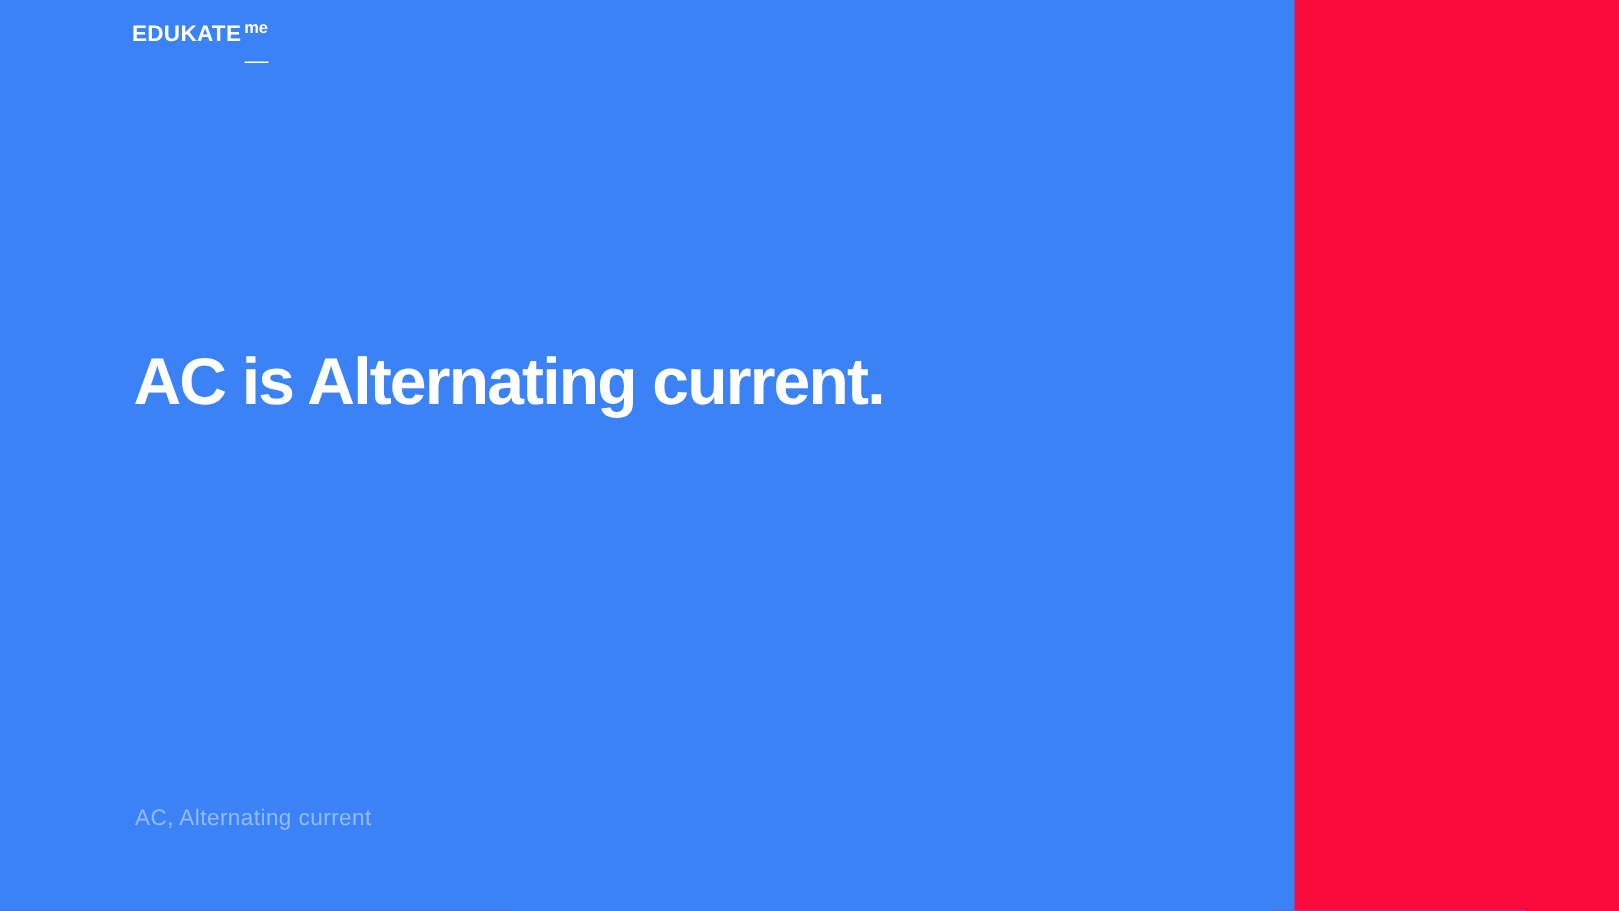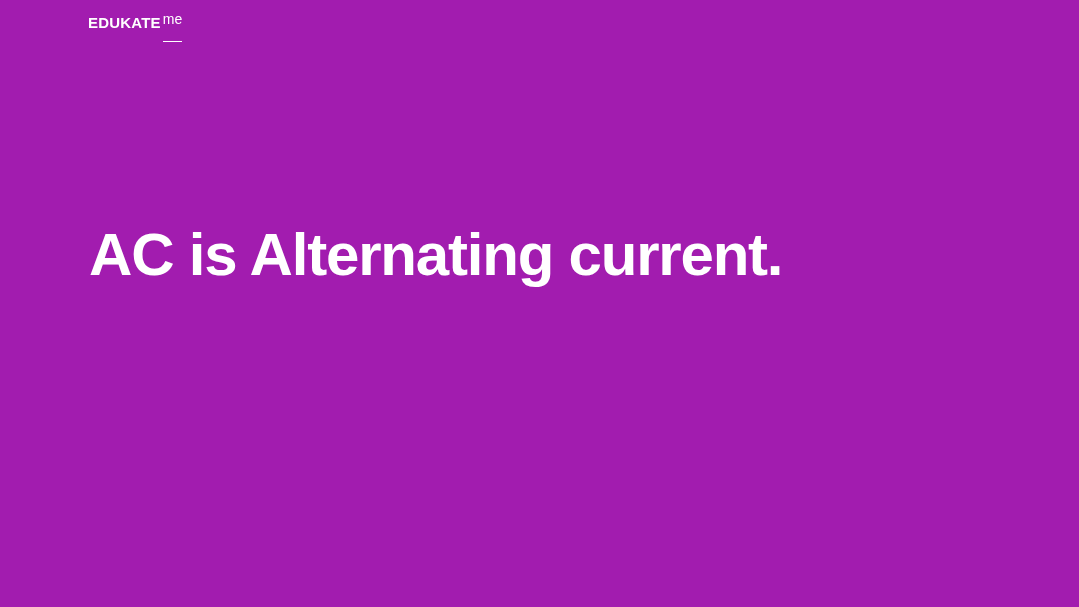--- a/index.html
+++ b/index.html
@@ -10,23 +10,23 @@
     width: 1079px;
     height: 607px;
     overflow: hidden;
     background: #fb0a3c;
     font-family: "Liberation Sans", sans-serif;
     -webkit-font-smoothing: antialiased;
   }
 
   .slide {
     position: relative;
-    width: 1079px;
+    width: 863px;
     height: 607px;
-    background: #a21caf;
+    background: #3b82f6;
     overflow: hidden;
   }
 
   
   .brand {
     position: absolute;
     left: 88px;
     top: 15px;
     display: flex;
     align-items: flex-start;
@@ -34,38 +34,38 @@
     user-select: none;
   }
   .brand-word {
     font-size: 15px;
     font-weight: bold;
     letter-spacing: 0.2px;
     line-height: 16px;
     color: #ffffff;
   }
   .brand-sup {
-    font-size: 14px;
-    font-weight: normal;
+    font-size: 11px;
+    font-weight: bold;
     line-height: 9px;
     margin-left: 2px;
     margin-top: 0px;
     color: #ffffff;
     border-bottom: 1.5px solid #ffffff;
     padding-bottom: 17px;
   }
 
   
   .headline {
     position: absolute;
     left: 89px;
     top: 218px;
     width: 900px;
     margin: 0;
-    font-size: 60px;
+    font-size: 44px;
     font-weight: bold;
     line-height: 74px;
     letter-spacing: -1.2px;
     color: #ffffff;
   }
 
   
   .meta {
     position: absolute;
     left: 90px;
@@ -87,15 +87,16 @@
 <div class="slide">
 
   <div class="brand">
     <span class="brand-word">EDUKATE</span>
     <span class="brand-sup">me</span>
   </div>
 
   <h1 class="headline">AC is Alternating current.</h1>
 
   <div class="meta">
+    <div class="meta-line">AC, Alternating current</div>
   </div>
 
 </div>
 
 </body></html>

